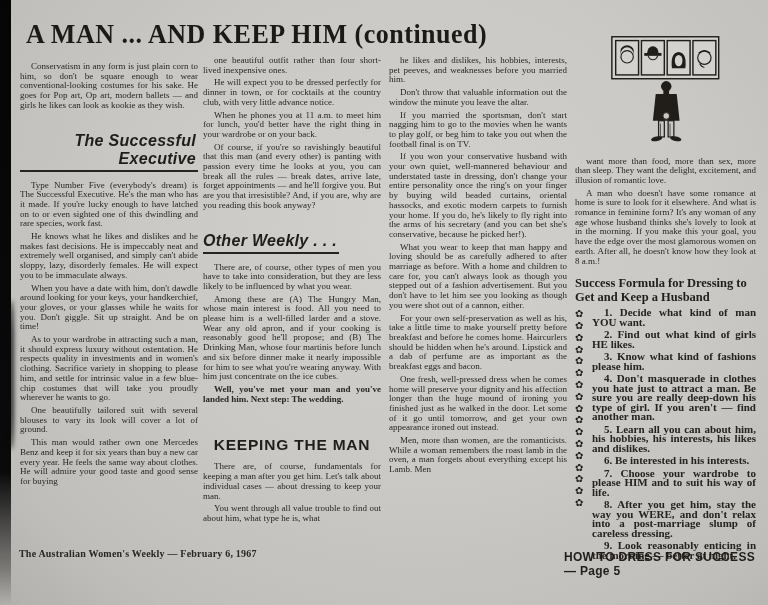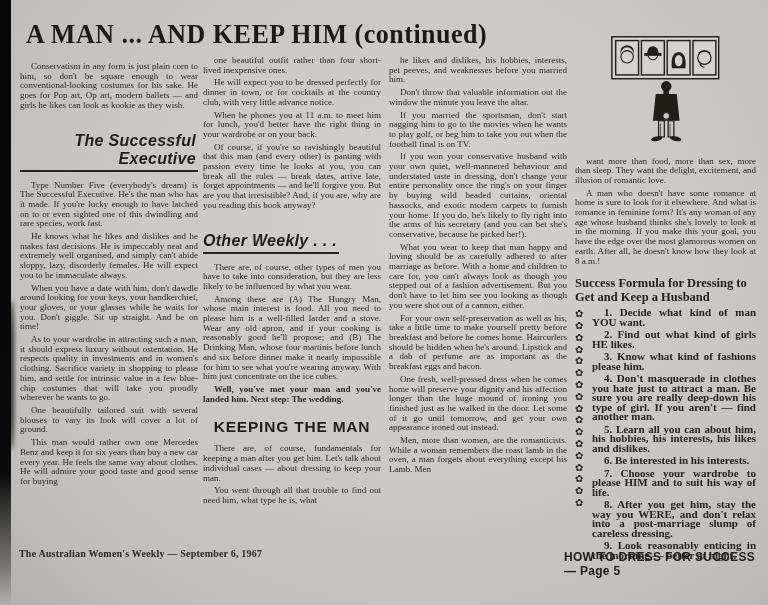--- a/index.html
+++ b/index.html
@@ -36,21 +36,21 @@
   p.bold{font-weight:bold;}
   .script-head{
     font-family:"Liberation Sans",sans-serif;font-weight:bold;font-style:italic;
     font-size:16px;letter-spacing:.3px;color:#211e1a;
     border-bottom:2.5px solid #27241f;display:inline-block;
     padding:0 2px 2px 0;margin:18px 0 9px;text-align:right;
   }
   .caps-head{
     font-family:"Liberation Sans",sans-serif;font-weight:bold;
     font-size:15.5px;letter-spacing:.8px;text-align:center;
-    margin:14px 0 8px;color:#211e1a;
+    margin:32px 0 8px;color:#211e1a;
   }
   .formula-head{
     font-weight:bold;font-size:12.5px;line-height:14px;margin:10px 0 4px;color:#211e1a;
   }
   .formula{display:flex;margin-top:2px;}
   .ornaments{width:17px;display:flex;flex-direction:column;font-size:10px;line-height:11.8px;color:#211e1a;flex-shrink:0;}
   .formula-items{flex:1;}
   .formula-items p{
     margin:0 0 3px;font-size:11px;line-height:9.5px;font-weight:bold;
     text-align:justify;text-indent:12px;color:#26221e;
@@ -89,21 +89,21 @@
     <p class="body">one beautiful outfit rather than four short-lived inexpensive ones.</p>
     <p class="body">He will expect you to be dressed perfectly for dinner in town, or for cocktails at the country club, with very little advance notice.</p>
     <p class="body">When he phones you at 11 a.m. to meet him for lunch, you'd better have the right thing in your wardrobe or on your back.</p>
     <p class="body">Of course, if you're so ravishingly beautiful that this man (and every other) is panting with passion every time he looks at you, you can break all the rules — break dates, arrive late, forget appointments — and he'll forgive you. But are you that irresistible? And, if you are, why are you reading this book anyway?</p>
     <div class="script-head">Other Weekly . . .</div>
     <p class="body">There are, of course, other types of men you have to take into consideration, but they are less likely to be influenced by what you wear.</p>
     <p class="body">Among these are (A) The Hungry Man, whose main interest is food. All you need to please him is a well-filled larder and a stove. Wear any old apron, and if your cooking is reasonably good he'll propose; and (B) The Drinking Man, whose four martinis before lunch and six before dinner make it nearly impossible for him to see what you're wearing anyway. With him just concentrate on the ice cubes.</p>
     <p class="body bold">Well, you've met your man and you've landed him. Next step: The wedding.</p>
     <div class="caps-head">KEEPING THE MAN</div>
     <p class="body">There are, of course, fundamentals for keeping a man after you get him. Let's talk about individual cases — about dressing to keep your man.</p>
-    <p class="body">You went through all that trouble to find out need him, what type he is, what</p>
+    <p class="body">You went through all value trouble to find out about him, what type he is, what</p>
   </div>
 
   <div class="col" id="col3">
     <p class="body">he likes and dislikes, his hobbies, interests, pet peeves, and weaknesses before you married him.</p>
     <p class="body">Don't throw that valuable information out the window the minute you leave the altar.</p>
     <p class="body">If you married the sportsman, don't start nagging him to go to the movies when he wants to play golf, or beg him to take you out when the football final is on TV.</p>
     <p class="body">If you won your conservative husband with your own quiet, well-mannered behaviour and understated taste in dressing, don't change your entire personality once the ring's on your finger by buying wild beaded curtains, oriental hassocks, and exotic modern carpets to furnish your home. If you do, he's likely to fly right into the arms of his secretary (and you can bet she's conservative, because he picked her!).</p>
     <p class="body">What you wear to keep that man happy and loving should be as carefully adhered to after marriage as before. With a home and children to care for, you can't always look as though you stepped out of a fashion advertisement. But you don't have to let him see you looking as though you were shot out of a cannon, either.</p>
     <p class="body">For your own self-preservation as well as his, take a little time to make yourself pretty before breakfast and before he comes home. Haircurlers should be hidden when he's around. Lipstick and a dab of perfume are as important as the breakfast eggs and bacon.</p>
     <p class="body">One fresh, well-pressed dress when he comes home will preserve your dignity and his affection longer than the huge mound of ironing you finished just as he walked in the door. Let some of it go until tomorrow, and get your own appearance ironed out instead.</p>
@@ -175,15 +175,15 @@
         <p>4. Don't masquerade in clothes you hate just to attract a man. Be sure you are really deep-down his type of girl. If you aren't — find another man.</p>
         <p>5. Learn all you can about him, his hobbies, his interests, his likes and dislikes.</p>
         <p>6. Be interested in his interests.</p>
         <p>7. Choose your wardrobe to please HIM and to suit his way of life.</p>
         <p>8. After you get him, stay the way you WERE, and don't relax into a post-marriage slump of careless dressing.</p>
         <p>9. Look reasonably enticing in the morning — better at night.</p>
       </div>
     </div>
   </div>
 
-  <div class="footer-left">The Australian Women's Weekly — September 6, 1967</div>
+  <div class="footer-left">The Australian Women's Weekly — February 6, 1967</div>
   <div class="footer-right">HOW TO DRESS FOR SUCCESS — Page 5</div>
 </div>
 
 </body></html>

